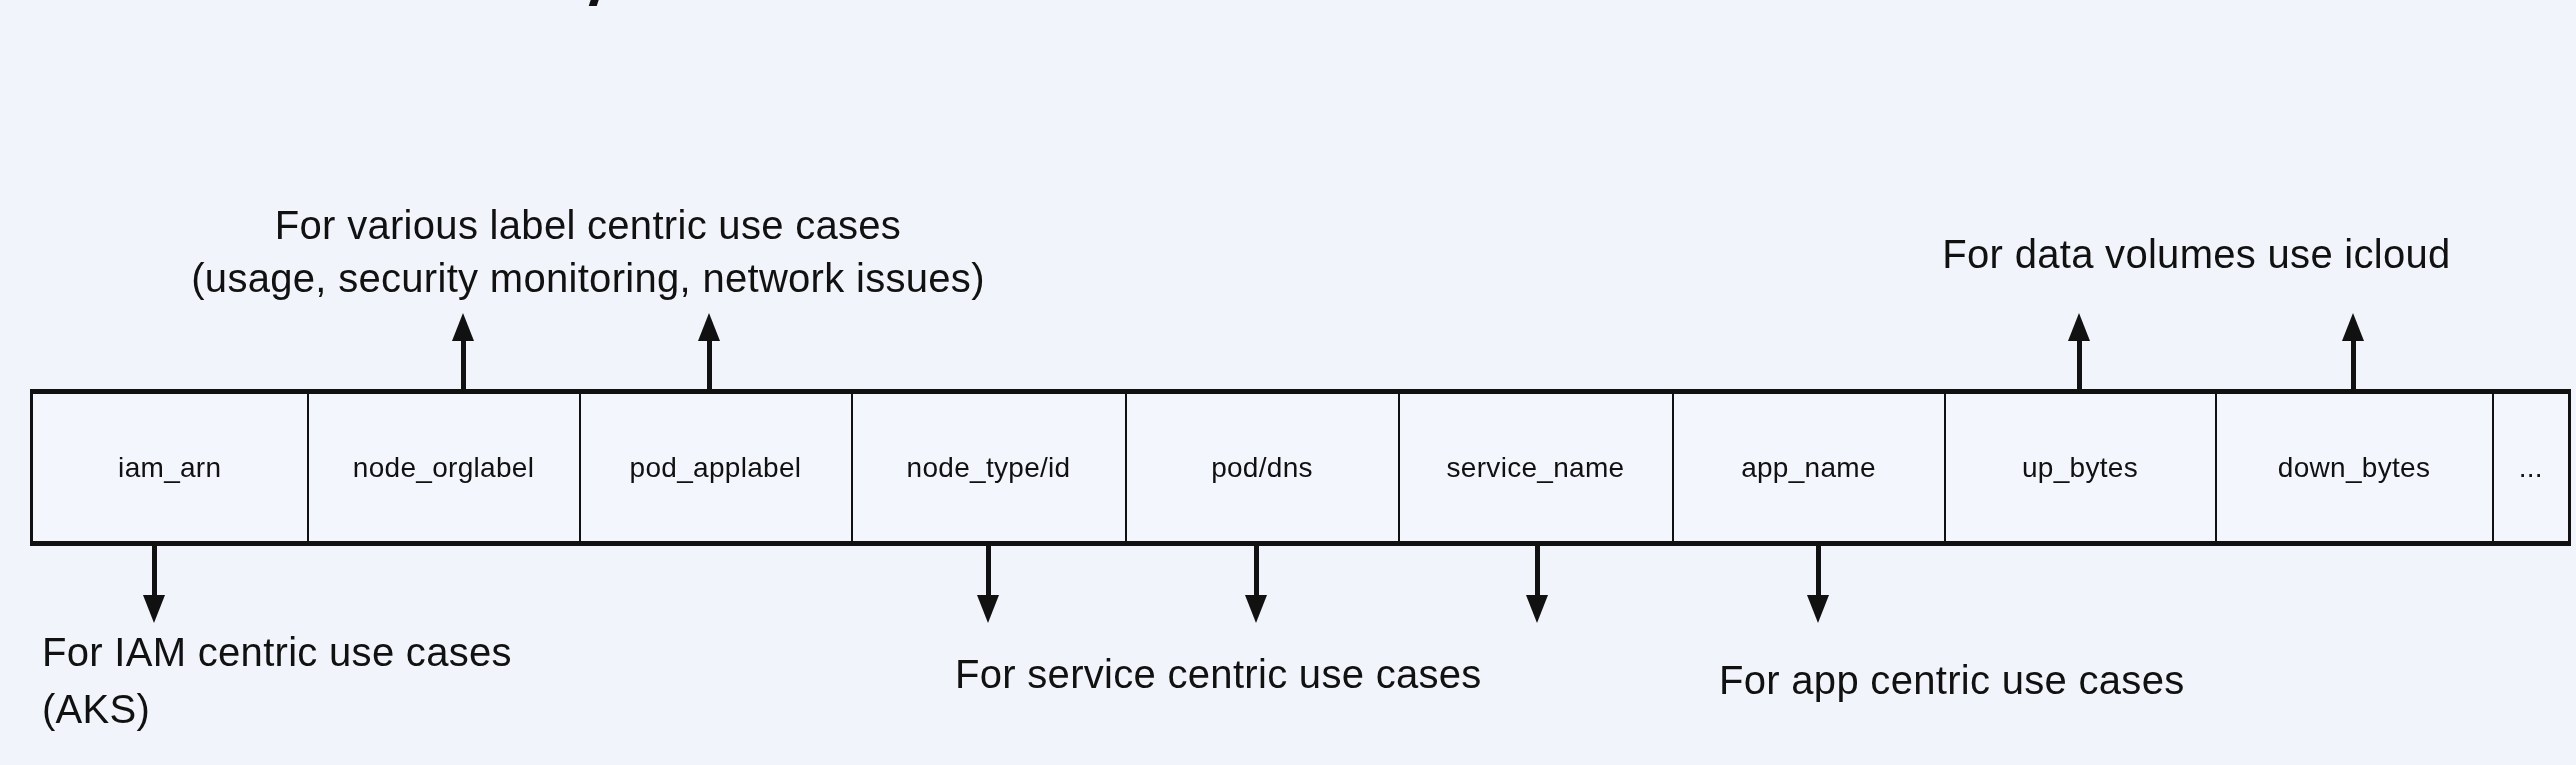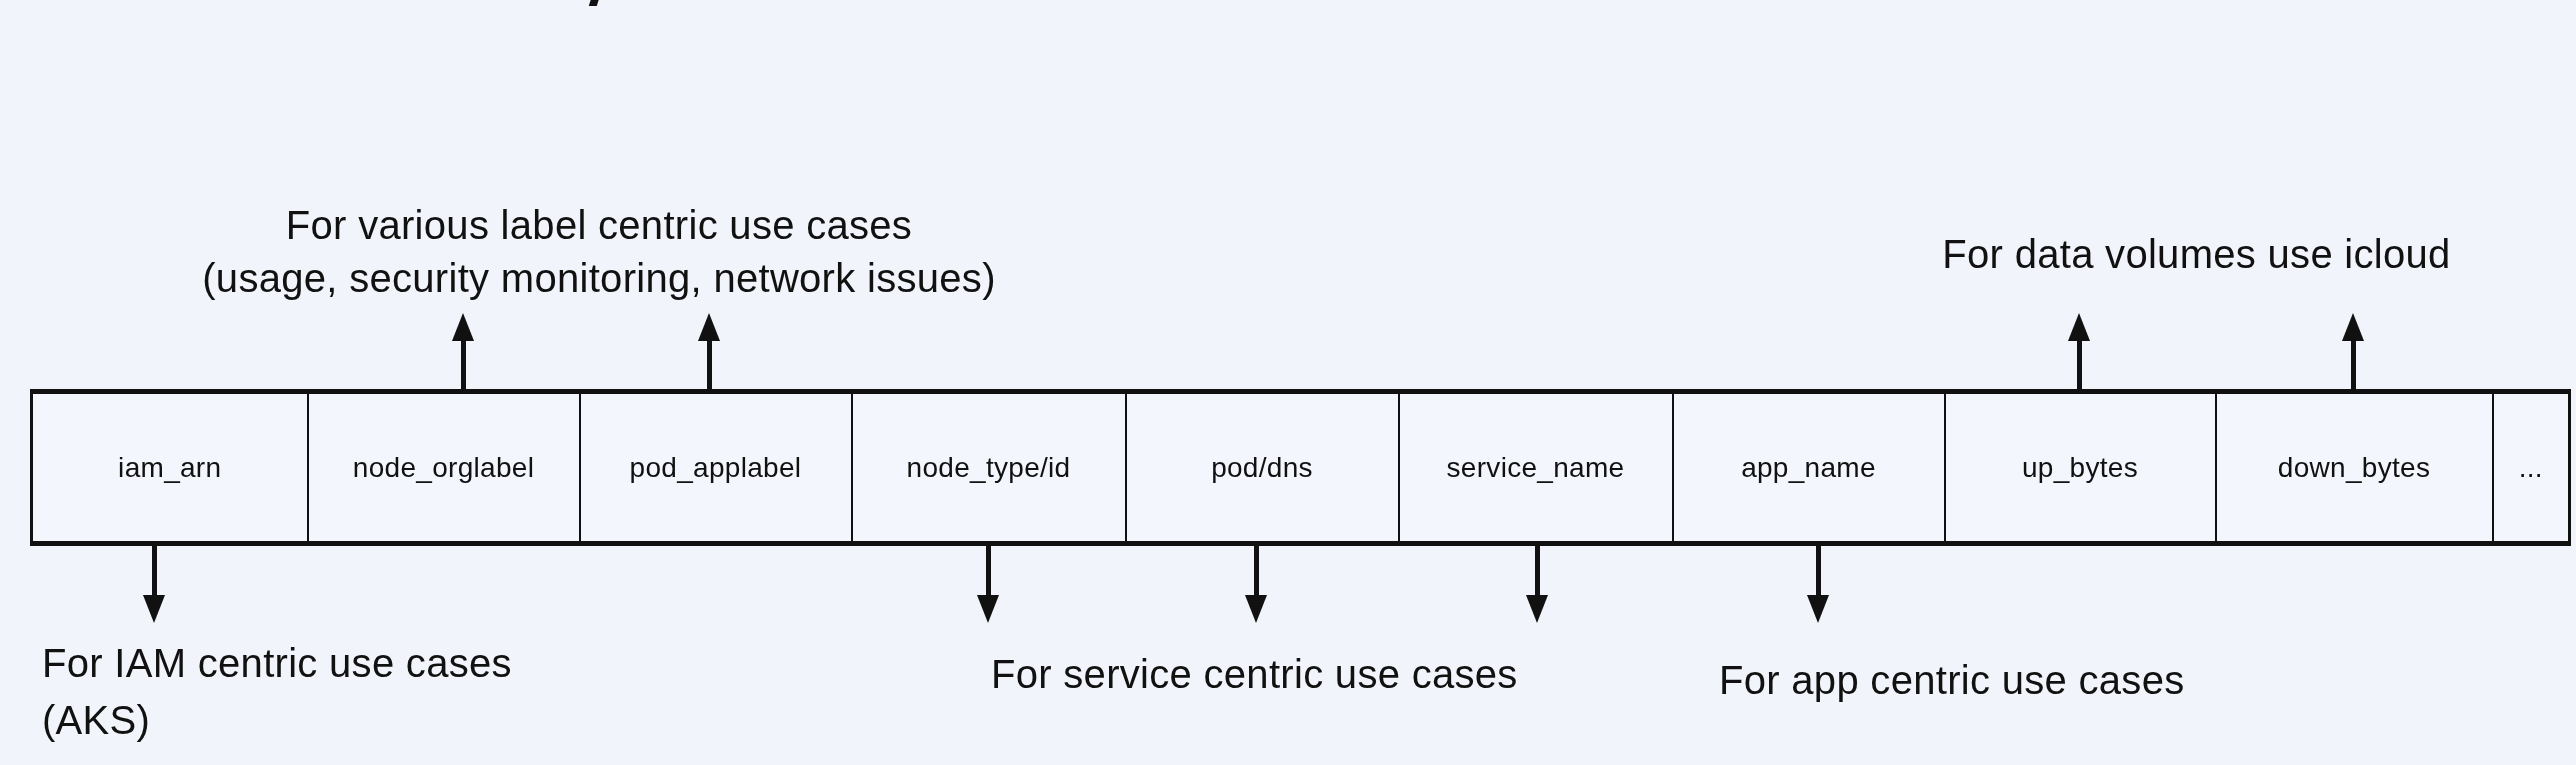--- a/index.html
+++ b/index.html
@@ -21,24 +21,24 @@
   
   .ann {
     position: absolute;
     font-size: 40px;
     line-height: 53px;
     letter-spacing: 0.3px;
     white-space: nowrap;
   }
   .ann.center { text-align: center; }
 
-  .ann-label-centric { left: 127px; top: 199px; width: 944px; }
+  .ann-label-centric { left: 116px; top: 199px; width: 944px; }
   .ann-data-volumes  { left: 1907px; top: 228px; width: 579px; }
-  .ann-iam           { left: 42px;  top: 624px;  line-height: 57px; margin-top: 11px; }
-  .ann-service       { left: 991px; top: 648px; }
+  .ann-iam           { left: 42px;  top: 624px;  line-height: 57px; }
+  .ann-service       { left: 955px; top: 648px; }
   .ann-app           { left: 1719px; top: 646px; margin-top: 8px; }
 
   
   .arrow {
     position: absolute;
     display: flex; flex-direction: column; align-items: center;
     width: 22.7px;
   }
   .arrow .shaft { width: 5px; flex: 1; background: #111; }
   .arrow .head-up {

